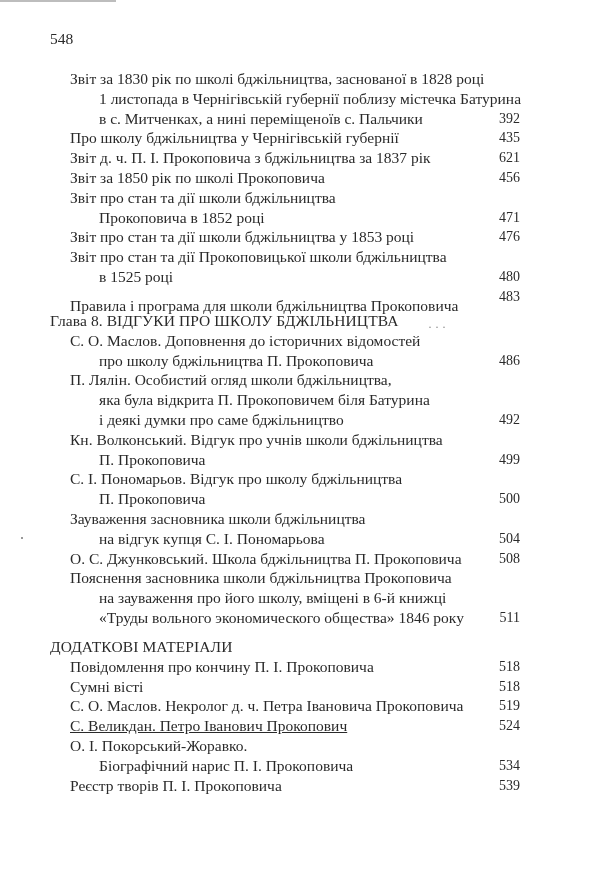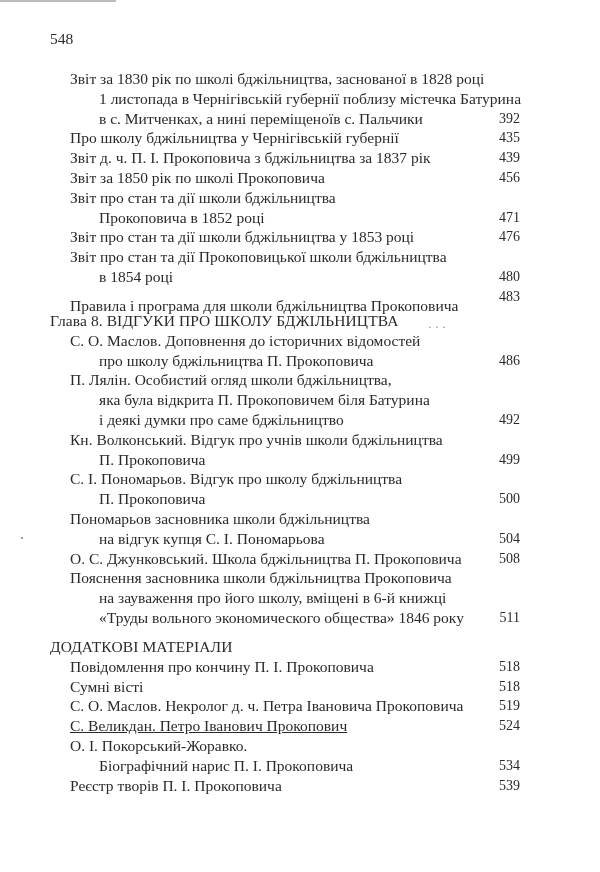--- a/index.html
+++ b/index.html
@@ -22,48 +22,48 @@
 <div class="top-strip"></div>
 <div class="page-number">548</div>
 <div class="toc" id="toc">
     <div class="line" style="left: 70px; top: 69px;">Звіт за 1830 рік по школі бджільництва, заснованої в 1828 році</div>
     <div class="line" style="left: 99px; top: 88.8px;">1 листопада в Чернігівській губернії поблизу містечка Батурина</div>
     <div class="line" style="left: 99px; top: 108.6px;">в с. Митченках, а нині переміщеноїв с. Пальчики</div>
     <div class="pg" style="top: 108.6px;">392</div>
     <div class="line" style="left: 70px; top: 128.4px;">Про школу бджільництва у Чернігівській губернії</div>
     <div class="pg" style="top: 128.4px;">435</div>
     <div class="line" style="left: 70px; top: 148.2px;">Звіт д. ч. П. І. Прокоповича з бджільництва за 1837 рік</div>
-    <div class="pg" style="top: 148.2px;">439</div>
+    <div class="pg" style="top: 148.2px;">621</div>
     <div class="line" style="left: 70px; top: 168px;">Звіт за 1850 рік по школі Прокоповича</div>
     <div class="pg" style="top: 168px;">456</div>
     <div class="line" style="left: 70px; top: 187.8px;">Звіт про стан та дії школи бджільництва</div>
     <div class="line" style="left: 99px; top: 207.6px;">Прокоповича в 1852 році</div>
     <div class="pg" style="top: 207.6px;">471</div>
     <div class="line" style="left: 70px; top: 227.4px;">Звіт про стан та дії школи бджільництва у 1853 році</div>
     <div class="pg" style="top: 227.4px;">476</div>
     <div class="line" style="left: 70px; top: 247.2px;">Звіт про стан та дії Прокоповицької школи бджільництва</div>
-    <div class="line" style="left: 99px; top: 267px;">в 1854 році</div>
+    <div class="line" style="left: 99px; top: 267px;">в 1525 році</div>
     <div class="pg" style="top: 267px;">480</div>
     <div class="line" style="left: 70px; top: 296px;">Правила і програма для школи бджільництва Прокоповича</div>
     <div class="pg" style="top: 286.8px;">483</div>
     <div class="heading" style="top: 311px;">Глава 8. ВІДГУКИ ПРО ШКОЛУ БДЖІЛЬНИЦТВА</div>
     <div class="line" style="left: 70px; top: 330.8px;">С. О. Маслов. Доповнення до історичних відомостей</div>
     <div class="line" style="left: 99px; top: 350.6px;">про школу бджільництва П. Прокоповича</div>
     <div class="pg" style="top: 350.6px;">486</div>
     <div class="line" style="left: 70px; top: 370.4px;">П. Лялін. Особистий огляд школи бджільництва,</div>
     <div class="line" style="left: 99px; top: 390.2px;">яка була відкрита П. Прокоповичем біля Батурина</div>
     <div class="line" style="left: 99px; top: 410px;">і деякі думки про саме бджільництво</div>
     <div class="pg" style="top: 410px;">492</div>
     <div class="line" style="left: 70px; top: 429.8px; text-align: center;">Кн. Волконський. Відгук про учнів школи бджільництва</div>
     <div class="line" style="left: 99px; top: 449.6px;">П. Прокоповича</div>
     <div class="pg" style="top: 449.6px;">499</div>
     <div class="line" style="left: 70px; top: 469.4px;">С. І. Пономарьов. Відгук про школу бджільництва</div>
     <div class="line" style="left: 99px; top: 489.2px;">П. Прокоповича</div>
     <div class="pg" style="top: 489.2px;">500</div>
-    <div class="line" style="left: 70px; top: 509px;">Пономарьов засновника школи бджільництва</div>
+    <div class="line" style="left: 70px; top: 509px;">Зауваження засновника школи бджільництва</div>
     <div class="line" style="left: 99px; top: 528.8px;">на відгук купця С. І. Пономарьова</div>
     <div class="pg" style="top: 528.8px;">504</div>
     <div class="line" style="left: 70px; top: 548.6px;">О. С. Джунковський. Школа бджільництва П. Прокоповича</div>
     <div class="pg" style="top: 548.6px;">508</div>
     <div class="line" style="left: 70px; top: 568.4px;">Пояснення засновника школи бджільництва Прокоповича</div>
     <div class="line" style="left: 99px; top: 588.2px;">на зауваження про його школу, вміщені в 6-й книжці</div>
     <div class="line" style="left: 99px; top: 608px;">«Труды вольного экономического общества» 1846 року</div>
     <div class="pg" style="top: 608px;">511</div>
     <div class="heading" style="top: 637px;">ДОДАТКОВІ МАТЕРІАЛИ</div>
     <div class="line" style="left: 70px; top: 656.8px;">Повідомлення про кончину П. І. Прокоповича</div>

